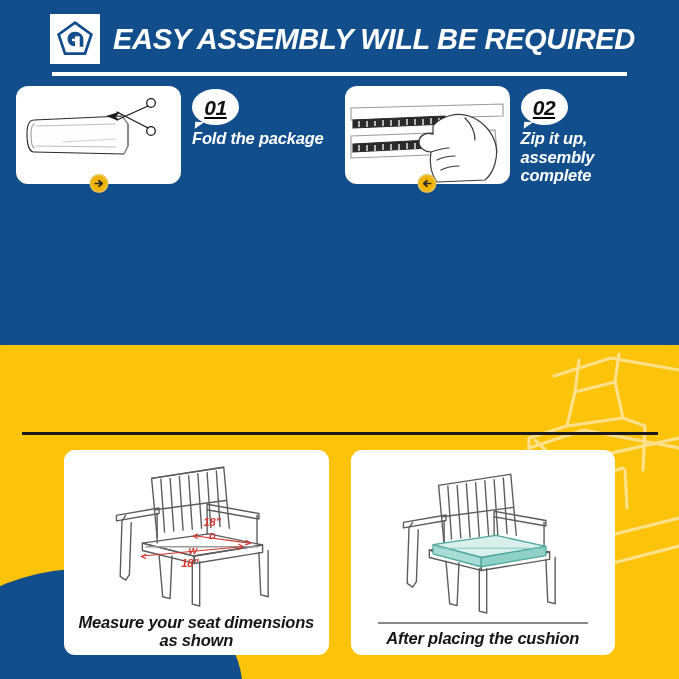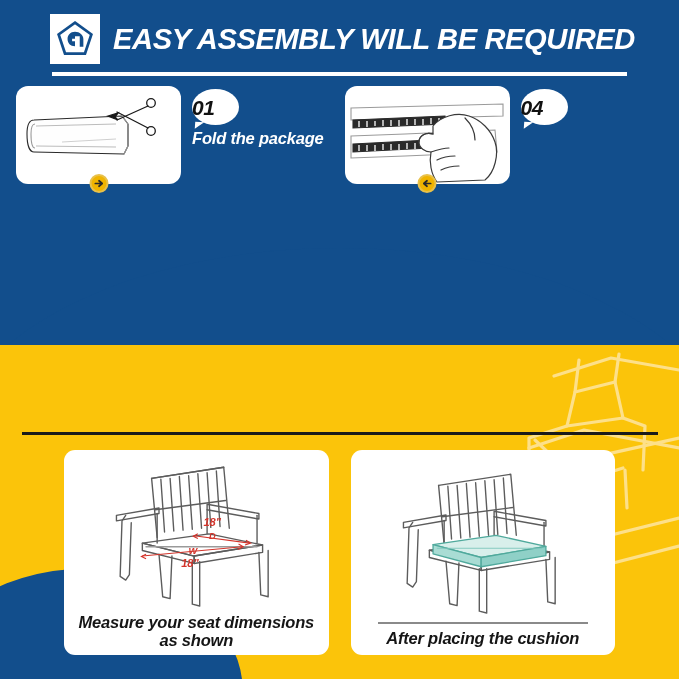--- a/index.html
+++ b/index.html
@@ -56,22 +56,23 @@
     position:absolute;left:50%;bottom:-9px;transform:translateX(-50%);
     width:19px;height:19px;border-radius:50%;
     background:#F0B400;border:2px solid #E8C14B;
     display:flex;align-items:center;justify-content:center;
     box-sizing:border-box;z-index:5;
   }
   .arrow-badge svg{width:11px;height:11px;}
   .step-text{padding-left:11px;padding-top:3px;flex:1 1 auto;min-width:0;}
   .num-badge{
     position:relative;width:47px;height:36px;background:#ffffff;
-    border-radius:50%;display:flex;align-items:center;justify-content:flex-start;
+    border-radius:50%;display:flex;align-items:center;justify-content:center;
     margin-bottom:4px;
+    text-decoration:underline;
   }
   .num-badge:after{
     content:"";position:absolute;left:3px;bottom:-4px;
     width:0;height:0;border-left:9px solid #ffffff;
     border-bottom:7px solid transparent;transform:rotate(4deg);
   }
   .num-badge span{
     color:#111111;font-size:21px;font-weight:bold;font-style:italic;
     line-height:1;letter-spacing:-0.5px;
   }
@@ -227,22 +228,23 @@
             </g>
           </svg>
           <div class="arrow-badge">
             <svg viewBox="0 0 12 12">
               <path d="M10 6 L4 6 M6 3 L2.5 6 L6 9" fill="none" stroke="#2B2B2B" stroke-width="1.9" stroke-linecap="round" stroke-linejoin="round"></path>
             </svg>
           </div>
         </div>
         <div class="step-text">
           <div class="num-badge">
-            <span>04</span>
+            <span>02</span>
           </div>
+          <div class="step-label">Zip it up, assembly complete</div>
         </div>
       </div>
 
     </div>
   </div>
 
   <div class="measure-rule"></div>
 
   <div class="panels">
 

